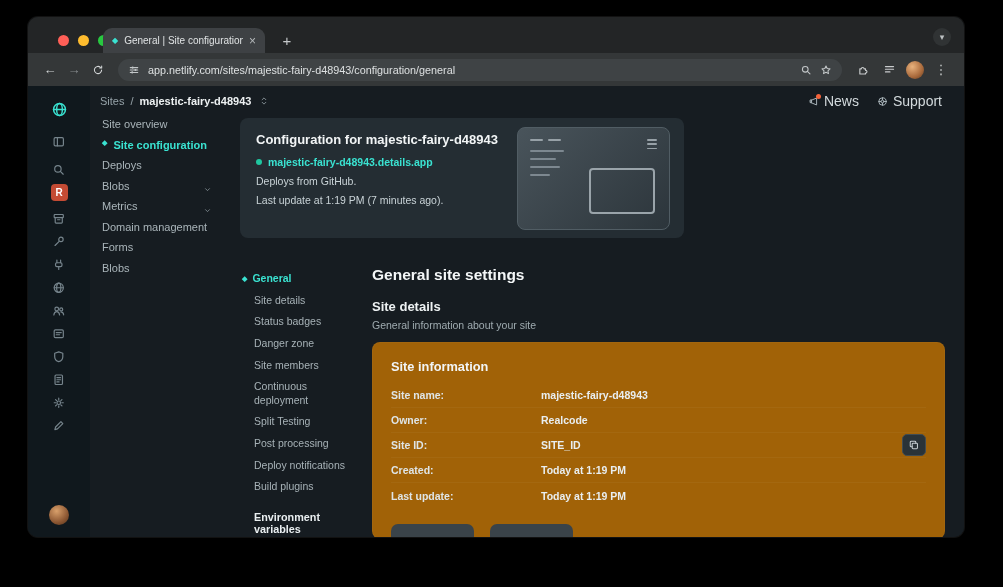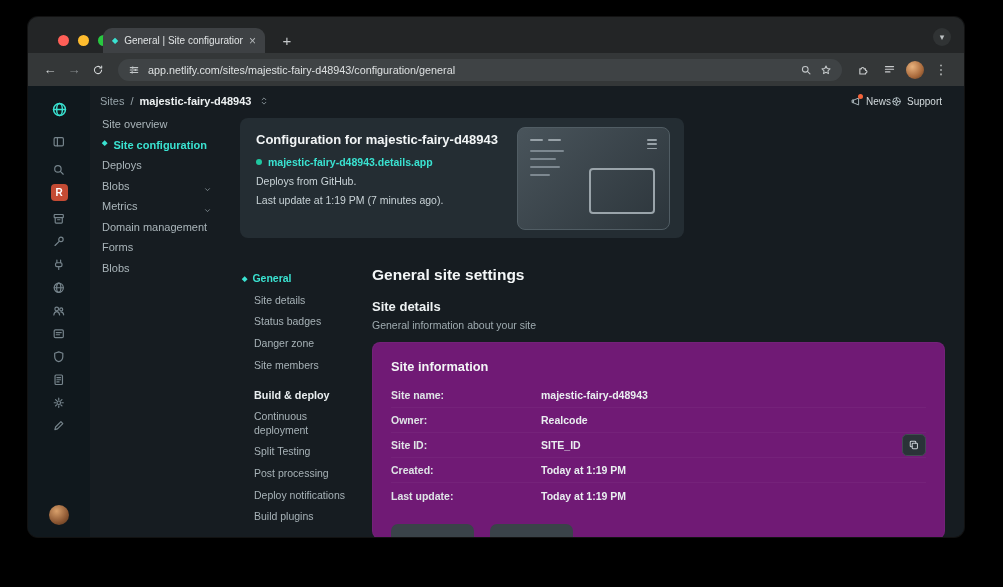--- a/index.html
+++ b/index.html
@@ -53,21 +53,21 @@
   .badge-r{width:17px;height:17px;border-radius:4px;background:#c44b34;color:#fff;font-size:10px;
     font-weight:bold;display:flex;align-items:center;justify-content:center}
   .rail-avatar{margin-top:auto;width:20px;height:20px;border-radius:50%;
     background:radial-gradient(circle at 38% 30%,#d9a06b,#8a5531 62%,#4d3019)}
 
   .appmain{flex:1;display:flex;flex-direction:column;min-width:0}
   .appheader{height:30px;display:flex;align-items:center;padding:0 22px 0 10px;gap:6px;flex:none;
     font-size:11px;color:#96a2a8}
   .crumb-site{color:#edf1f2;font-weight:bold}
   .sorticon{color:#8a969c;font-size:10px;margin-left:2px}
-  .apph-right{margin-left:auto;display:flex;font-size:10px;color:#d3dadd}
+  .apph-right{margin-left:auto;display:flex;gap:18px;font-size:14px;color:#d3dadd}
   .apph-item{display:flex;gap:5px;align-items:center}
   .apph-item .ic{font-size:11px;color:#aab5ba}
   .noti{position:relative}
   .noti::after{content:"";position:absolute;top:-2px;right:-2px;width:5px;height:5px;border-radius:50%;background:#f4633a}
 
   .appbody{flex:1;display:flex;min-height:0}
   .sidenav{width:148px;flex:none;padding:2px 0 0 12px}
   .snav-item{height:20.5px;display:flex;gap:6px;font-size:11px;color:#aab5ba;width:128px}
   .snav-item.active{color:#3ae2d1;font-weight:bold}
   .snav-bullet{font-size:7px;color:#3ae2d1}
@@ -93,21 +93,21 @@
   .subnav{width:128px;flex:none;padding-top:2px}
   .sn-item{font-size:10.5px;color:#a7b2b7;padding:4px 6px 4px 14px;line-height:1.3}
   .sn-item.active{color:#3ae2d1;font-weight:bold;display:flex;align-items:center;gap:5px;padding-left:2px}
   .sn-bullet{font-size:7px;color:#3ae2d1}
   .sn-header{font-size:10.8px;color:#e9eef0;font-weight:bold;padding:13px 6px 5px 14px}
 
   .settings{flex:1;min-width:0;padding-left:4px}
   .s-h1{font-size:15.5px;font-weight:bold;color:#f4f7f8}
   .s-h2{font-size:13px;font-weight:bold;color:#eef2f3;margin-top:15px}
   .s-desc{font-size:10.5px;color:#9fabb0;margin-top:5px}
-  .infocard{margin-top:11px;background:#701a75;border-radius:8px;padding:16px 18px 0;
+  .infocard{margin-top:11px;background:#a16207;border-radius:8px;padding:16px 18px 0;
     border:1px solid rgba(255,255,255,.03)}
   .ic-title{font-size:12.8px;font-weight:bold;color:#f2f5f6;margin-bottom:9px}
   .inforow{display:flex;align-items:center;min-height:25px;border-bottom:1px solid rgba(255,255,255,.04)}
   .inforow:last-child{border-bottom:none}
   .ir-label{width:150px;font-size:10.5px;font-weight:bold;color:#dfe5e7;flex:none}
   .ir-value{font-size:10.5px;font-weight:bold;color:#e9eef0}
   .copybtn{margin-left:auto;width:24px;height:22px;border-radius:5px;background:#2a3338;
     border:1px solid #414c52;color:#c3cbcf;display:flex;align-items:center;justify-content:center;font-size:12px}
   .stub-row{display:flex;gap:16px;margin-top:16px}
   .stub{width:83px;height:14px;background:#3a4349;border-radius:7px 7px 0 0}
@@ -373,21 +373,20 @@
           <div class="lower">
             <div class="subnav">
                 <div class="sn-item active">
                   <span class="sn-bullet">◆</span>
                   <span>General</span>
                 </div>
                 <div class="sn-item">Site details</div>
                 <div class="sn-item">Status badges</div>
                 <div class="sn-item">Danger zone</div>
                 <div class="sn-item">Site members</div>
-                <div class="sn-header">Build &amp; deploy</div>
                 <div class="sn-item">Continuous deployment</div>
                 <div class="sn-item">Split Testing</div>
                 <div class="sn-item">Post processing</div>
                 <div class="sn-item">Deploy notifications</div>
                 <div class="sn-item">Build plugins</div>
                 <div class="sn-header">Environment variables</div>
               </div>
             <div class="settings">
               <div class="s-h1">General site settings</div>
               <div class="s-h2">Site details</div>

